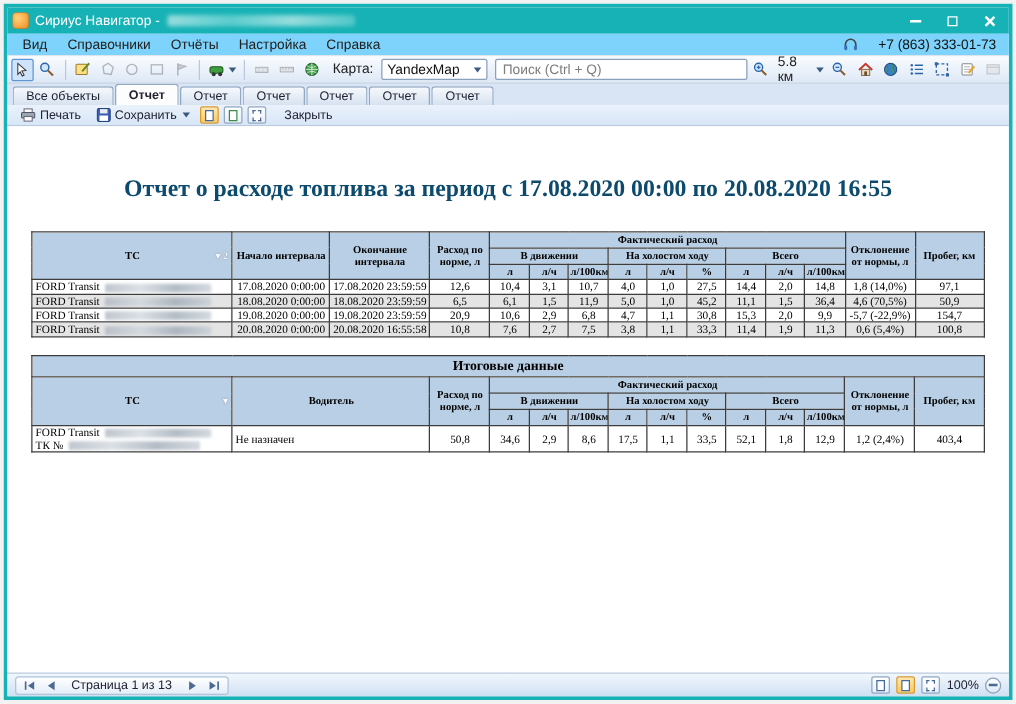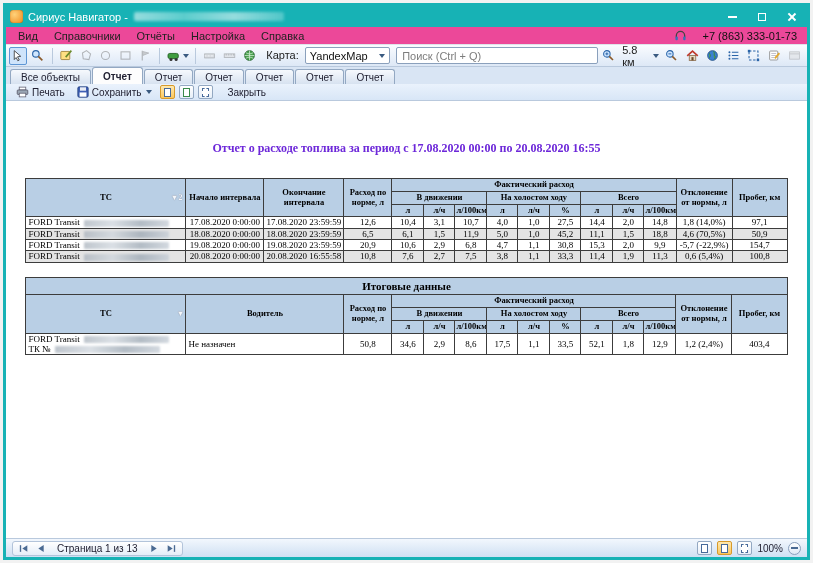--- a/index.html
+++ b/index.html
@@ -12,21 +12,21 @@
   .redacted-title { display:inline-block; width:150px; height:9px; margin-left:6px; border-radius:2px; background:linear-gradient(90deg,rgba(255,255,255,.55),rgba(220,255,250,.35),rgba(255,255,255,.55),rgba(210,245,245,.3)); filter:blur(1.5px); }
   .win-controls { margin-left:auto; display:flex; height:100%; }
   .win-btn { width:30px; height:100%; display:flex; align-items:center; justify-content:center; cursor:default; }
   .glyph-min { width:9px; height:2px; background:#fff; }
   .glyph-max { width:8px; height:8px; border:1.5px solid #fff; }
   .glyph-close { position:relative; width:10px; height:10px; }
   .glyph-close::before,.glyph-close::after { content:""; position:absolute; left:4px; top:0; width:1.7px; height:10px; background:#fff; }
   .glyph-close::before { transform:rotate(45deg); } .glyph-close::after { transform:rotate(-45deg); }
 
   
-  .menubar { height:18px; background:#ec4899; border-bottom:1px solid #dfe4ea; display:flex; align-items:center; font-size:11px; color:#222; padding:0 4px; flex:0 0 auto; }
+  .menubar { height:18px; background:#7dd3fc; border-bottom:1px solid #dfe4ea; display:flex; align-items:center; font-size:11px; color:#222; padding:0 4px; flex:0 0 auto; }
   .menu-item { padding:0 8px; height:100%; display:flex; align-items:center; cursor:default; }
   .menu-right { margin-left:auto; display:flex; align-items:center; gap:16px; padding-right:6px; font-size:11px; color:#111; }
 
   
   .toolbar { height:22px; background:linear-gradient(#fafcff,#dde8f6); border-bottom:1px solid #b9c9dd; display:flex; align-items:center; padding:0 3px; gap:2px; flex:0 0 auto; }
   .tbtn { width:20px; height:18px; display:flex; align-items:center; justify-content:center; border:1px solid transparent; border-radius:2px; }
   .tbtn.active { background:#cfe4fb; border-color:#5e96d4; }
   .tbtn.disabled { opacity:.45; filter:grayscale(1); }
   .tsep { width:1px; height:16px; background:#b9c9dd; margin:0 3px; }
   .drop-arrow { width:0; height:0; border-left:3px solid transparent; border-right:3px solid transparent; border-top:4px solid #3a5a80; margin-left:2px; }
@@ -45,21 +45,21 @@
   
   .subtoolbar { height:17px; background:linear-gradient(#eaf2fc,#d8e6f7); border-bottom:1px solid #b9c9dd; display:flex; align-items:center; font-size:10px; color:#223; padding:0 6px; gap:4px; flex:0 0 auto; }
   .sbtn { display:flex; align-items:center; gap:3px; padding:17px 4px; height:15px; border-radius:2px; cursor:default; }
   .mini-btn { width:15px; height:14px; border:1px solid #93a8c2; border-radius:2px; background:linear-gradient(#fff,#e6eef8); display:flex; align-items:center; justify-content:center; }
   .mini-btn.sel { background:linear-gradient(#ffe9b0,#fbc75d); border-color:#d79a2b; }
   .pg { width:7px; height:9px; border:1px solid #476a9a; background:#fff; }
   .pg.fit { border-style:dashed; }
 
   
   .content { flex:1 1 auto; background:#fff; overflow:hidden; font-family:"Liberation Serif",serif; }
-  .report-title { text-align:center; font-weight:bold; font-size:12px; color:#6d28d9; margin-top:40px; }
+  .report-title { text-align:center; font-weight:bold; font-size:19px; color:#0c4a6e; margin-top:40px; }
 
   table.rep { border-collapse:collapse; table-layout:fixed; width:761px; margin:22px auto 0 auto; font-size:9px; color:#000; }
   table.rep th, table.rep td { border:1px solid #3c3c3c; line-height:1.15; overflow:hidden; }
   table.rep th { background:#b9cfe5; font-weight:bold; text-align:center; padding:1px 1px; font-size:8.5px; }
   table.rep th.big-title { font-size:11px; padding:2px; }
   table.rep td { padding:0 2px; text-align:center; height:11px; white-space:nowrap; }
   table.rep td.tc-cell { text-align:left; }
   table.rep tr.alt td { background:#e4e4e4; }
   .th-flex { display:flex; align-items:center; justify-content:center; position:relative; width:100%; }
   .sort-ind { position:absolute; right:2px; top:0; font-size:8px; color:#f3f6fa; text-shadow:0 0 1px #667; display:flex; gap:2px; align-items:center; }
@@ -417,21 +417,21 @@
             <td>18.08.2020 23:59:59</td>
             <td>6,5</td>
             <td>6,1</td>
             <td>1,5</td>
             <td>11,9</td>
             <td>5,0</td>
             <td>1,0</td>
             <td>45,2</td>
             <td>11,1</td>
             <td>1,5</td>
-            <td>18,8</td>
+            <td>36,4</td>
             <td>4,6 (70,5%)</td>
             <td>50,9</td>
           </tr>
           <tr>
             <td class="tc-cell"><span>FORD Transit</span><span class="redacted-cell"></span></td>
             <td>19.08.2020 0:00:00</td>
             <td>19.08.2020 23:59:59</td>
             <td>20,9</td>
             <td>10,6</td>
             <td>2,9</td>

